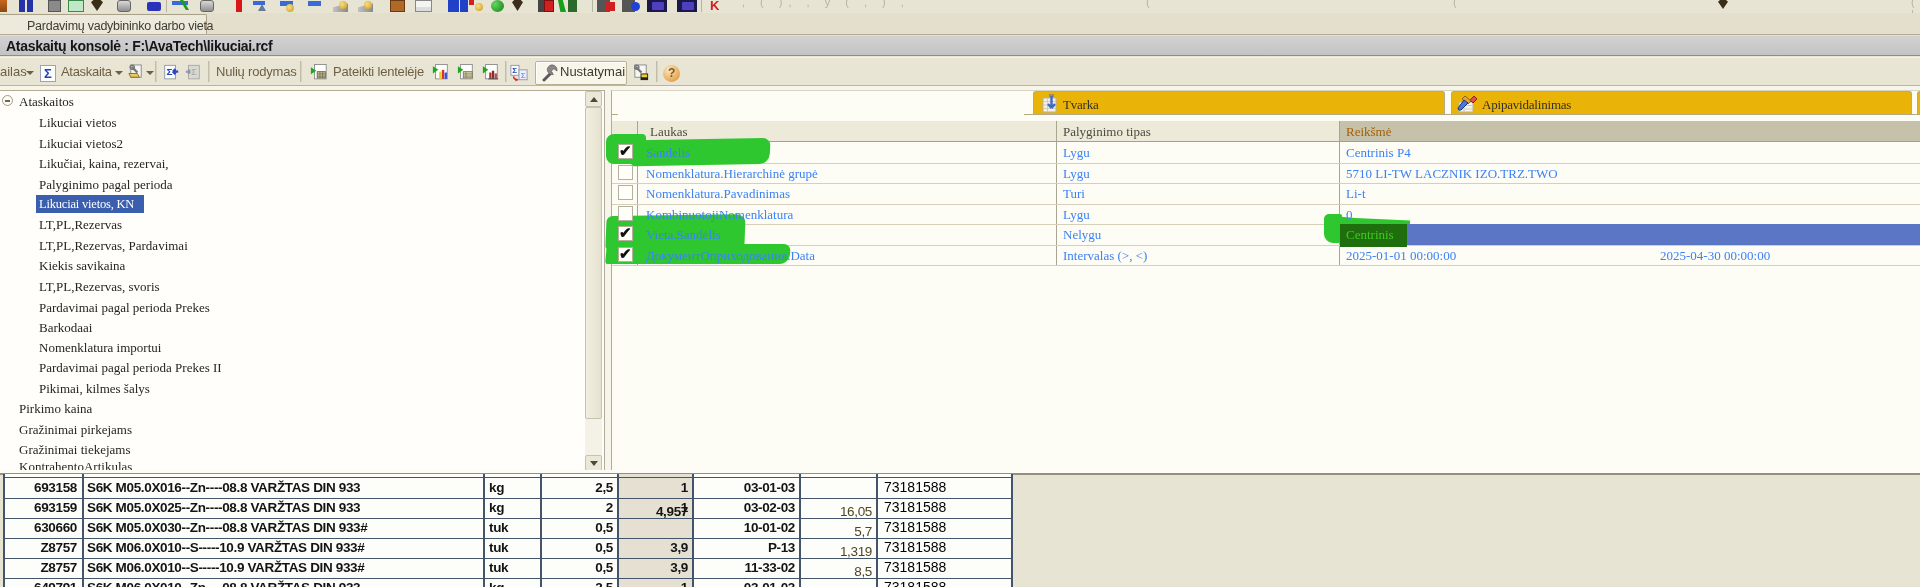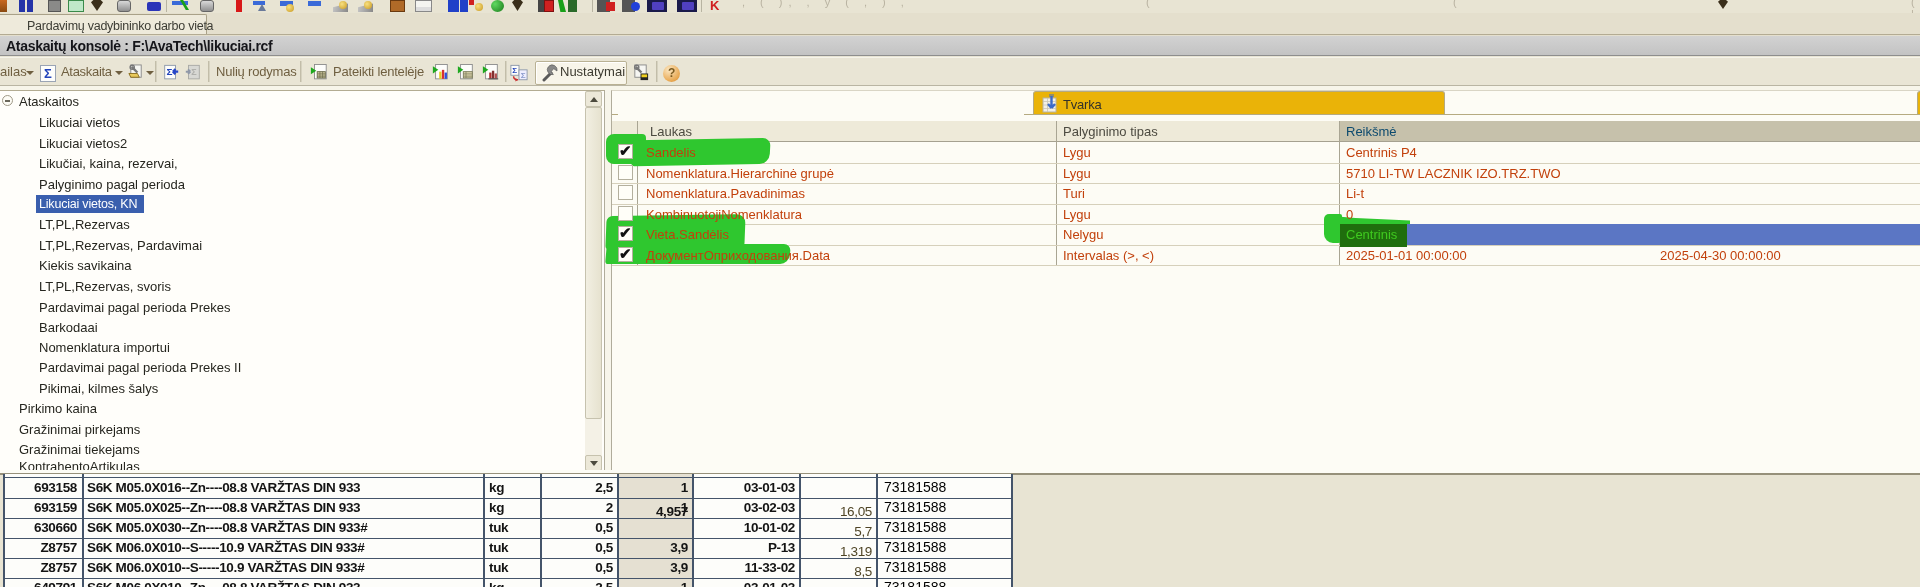--- a/index.html
+++ b/index.html
@@ -17,21 +17,21 @@
 
 #titlebar { left:0; top:36px; width:1920px; height:20px; background:linear-gradient(#d2d2d2,#c3c3c3); border-bottom:1px solid #8e8e8e; }
 #titlebar span { position:absolute; left:6px; top:2px; font-size:14px; font-weight:bold; letter-spacing:-0.3px; color:#15151a; }
 
 #toolbar { left:0; top:57px; width:1920px; height:29px; background:#e9e5d5; border-top:1px solid #f6f4ea; border-bottom:1px solid #b9b5a3; }
 .tbtext { position:absolute; top:6px; font-size:13px; color:#6f5f40; white-space:nowrap; }
 .tbsep { position:absolute; top:3px; width:2px; height:21px; background:#d6d2c0; border-left:1px solid #c2bda9; }
 .tbarr { position:absolute; width:0; height:0; border-left:4px solid transparent; border-right:4px solid transparent; border-top:4px solid #6f5f40; top:13px; }
 .ticonb { position:absolute; top:6px; width:18px; height:18px; }
 
-#main { left:0; top:86px; width:1920px; height:388px; background:#f7f5ea; }
+#main { left:0; top:86px; width:1920px; height:388px; background:#f7f5ea;font-family:Liberation Serif, serif; }
 #tree { position:absolute; left:0; top:4px; width:605px; height:381px; background:#fffefa; border-top:1px solid #b3ac92; border-right:1px solid #b0ac9b; }
 .trow { position:absolute; left:39px; font-size:13px; color:#26261f; white-space:nowrap; }
 .trow0 { left:19px; }
 #tsel { position:absolute; left:36px; top:103.5px; width:108px; height:18px; background:#3a5fae; }
 #tsel span { position:absolute; left:3px; top:2px; font-size:12.5px; letter-spacing:-0.2px; color:#fff; white-space:nowrap; }
 
 #vsb { position:absolute; left:585px; top:0px; width:17px; height:381px; background:#f4f1e6; }
 .sbtn { position:absolute; left:0; width:17px; height:16px; background:#ece8d8; border:1px solid #c6c2ae; border-radius:2px; }
 .sbtn:after { content:""; position:absolute; left:4px; }
 #sbup:after { top:5px; border-left:4px solid transparent; border-right:4px solid transparent; border-bottom:5px solid #4c4a3e; }
@@ -45,21 +45,21 @@
 #tab2 { left:421px; width:412px; }
 #tab3 { left:839px; width:461px; }
 #tab4 { left:1305px; width:10px; }
 #tabline { position:absolute; left:0; top:23px; width:1309px; height:1px; background:#b5aa80; z-index:2; }
 #tabcover { position:absolute; left:6px; top:23px; width:406px; height:2px; background:#fdfcf5; z-index:4; }
 
 #grid { position:absolute; left:0px; top:30px; width:1309px; height:144px; }
 .ghead { position:absolute; top:0; height:21px; background:#eeead9; border-bottom:1px solid #a5a190; }
 .gv { position:absolute; top:0; width:1px; height:144px; background:#a9a593; }
 .gh { position:absolute; left:0; width:1309px; height:1px; background:#d6d0bb; }
-.gtext { position:absolute; top:3px; font-size:13px; color:#c2410c; white-space:nowrap; z-index:5; }
+.gtext { position:absolute; top:3px; font-size:13px; color:#3b82f6; white-space:nowrap; z-index:5; }
 .cbx { position:absolute; left:6px; top:2px; width:15px; height:15px; background:#fffef8; border:1px solid #b4b09e; z-index:6; }
 .chk { position:absolute; left:7px; top:2px; font-size:15px; font-weight:bold; color:#111; z-index:7; }
 .gmark { position:absolute; background:#2fc72f; z-index:1; }
 
 #botwhite { left:0; top:470px; width:1920px; height:3px; background:#fdfcf5; }
 #botline { left:0; top:473px; width:1920px; height:2px; background:#96907a; }
 #botbg { left:0; top:475px; width:1920px; height:112px; background:#e8e4d3; }
 
 #xl { left:3px; top:474px; width:1012px; height:113px; font-weight:bold; }
 #xlbg { position:absolute; left:0; top:0; width:1010px; height:113px; background:#fdfdfa; }
@@ -254,30 +254,40 @@
     <div id="rpanel">
       <div id="tab2" class="tab">
           <span style="left:29px">Tvarka</span>
         <svg style="position:absolute;left:8px;top:2px" width="19" height="19" viewBox="0 0 19 19">
             <rect x="1" y="4" width="13" height="14" fill="#f2f0e8" stroke="#b5b2a2"></rect>
             <path d="M1 7.5 h13 M1 11 h13 M1 14.5 h13 M5.5 4 v14" stroke="#c8c5b5" stroke-width="0.8"></path>
             <path d="M9.5 2 v12 m0 0 l-3.5 -4 m3.5 4 l3.5 -4" stroke="#3c6ac8" stroke-width="2.4" fill="none"></path>
             <path d="M7 0 l5 0 m-5 2 l5 0" stroke="#3c6ac8" stroke-width="1.2"></path>
           </svg>
       </div>
+      <div id="tab3" class="tab">
+          <span style="left:30px">Apipavidalinimas</span>
+        <svg style="position:absolute;left:5px;top:2px" width="21" height="19" viewBox="0 0 21 19">
+            <rect x="2" y="8" width="14" height="10" fill="#f4f2ea" stroke="#b5b2a2"></rect>
+            <path d="M2 11.5 h14 M2 15 h14 M7 8 v10" stroke="#c8c5b5" stroke-width="0.8"></path>
+            <path d="M13 6 l4 -4 l3 3 l-4 4 z" fill="#e05050" stroke="#902020"></path>
+            <path d="M8 2 l6 5 l-3 3 l-6 -5 z" fill="#e8a048" stroke="#90601a"></path>
+            <path d="M1 14 l6 -8 l4 3 l-7 7 q-3 1 -3 -2" fill="#4a78d8" stroke="#1a3a80"></path>
+          </svg>
+      </div>
       <div id="tab4" class="tab"></div>
       <div id="tabline"></div>
       <div id="tabcover"></div>
       <div id="grid">
 
         <div class="ghead" style="left:0;width:727px"></div>
         <div class="ghead" style="left:727px;width:582px;background:#c6c1ab"></div>
         <span class="ghhl" style="position:absolute;left:38px;top:3px;font-size:13px;color:#4c4a40;z-index:2">Laukas</span>
         <span style="position:absolute;left:451px;top:3px;font-size:13px;color:#4c4a40;z-index:2">Palyginimo tipas</span>
-        <span style="position:absolute;left:734px;top:3px;font-size:13px;color:#0c4a6e;z-index:2">Reikšmė</span>
+        <span style="position:absolute;left:734px;top:3px;font-size:13px;color:#a16207;z-index:2">Reikšmė</span>
 
         <div class="gmark" style="left:-6px;top:13px;width:40px;height:30px;border-radius:8px 4px 4px 8px"></div>
         <div class="gmark" style="left:20px;top:18px;width:138px;height:26px;border-radius:3px 8px 10px 3px;transform:rotate(-1deg) skewX(-4deg)"></div>
         <div class="gmark" style="left:-6px;top:94px;width:139px;height:33px;border-radius:6px 9px 4px 3px;transform:rotate(-0.8deg) skewX(-3deg)"></div>
         <div class="gmark" style="left:-6px;top:123px;width:184px;height:20px;border-radius:3px 7px 9px 3px;transform:skewX(-5deg)"></div>
         <div class="gmark" style="left:720px;top:95px;width:78px;height:11px;clip-path:polygon(0 0,30% 18%,100% 42%,100% 100%,0 100%)"></div>
         <div class="gmark" style="left:712px;top:93px;width:18px;height:29px;border-radius:5px 2px 4px 9px"></div>
 
         <div style="position:absolute;left:728px;top:103px;width:581px;height:21px;background:#5b76c4;z-index:2"></div>
         <div style="position:absolute;left:728px;top:103px;width:67px;height:23px;background:#1f6e0d;z-index:3"></div>

